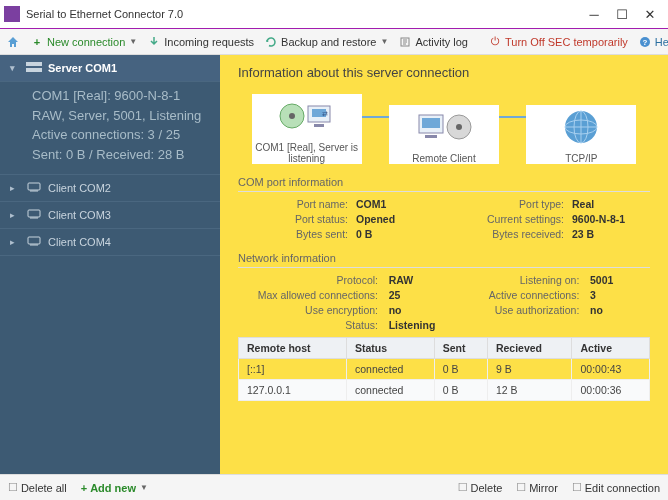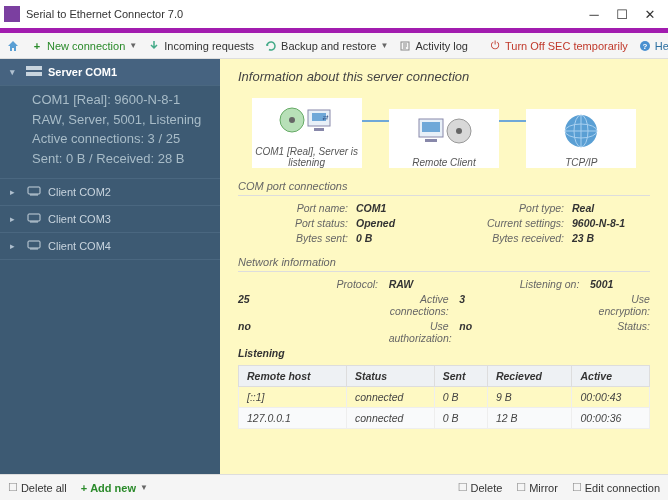--- a/index.html
+++ b/index.html
@@ -1,18 +1,18 @@
 <!DOCTYPE html>
 <html><head>
 <meta charset="utf-8">
 <style>
 * { margin: 0; padding: 0; box-sizing: border-box; font-family: "Segoe UI", Arial, sans-serif; }
 body { width: 668px; height: 500px; background: #fff; display: flex; flex-direction: column; font-size: 11px; color: #333; overflow: hidden; }
 
-.titlebar { height: 26px; background: #fff; display: flex; align-items: center; padding: 14px 4px; border-bottom: 5px solid #a21caf; }
+.titlebar { height: 26px; background: #fff; display: flex; align-items: center; padding: 14px 4px; border-bottom: 1px solid #a21caf; }
 .titlebar .app-icon { width: 16px; height: 16px; background: #7b3fa0; margin-right: 6px; }
 .titlebar .title { flex: 1; font-size: 11px; color: #333; }
 .titlebar .win-btn { width: 28px; height: 22px; display: flex; align-items: center; justify-content: center; font-size: 13px; color: #333; cursor: pointer; }
 
 .toolbar { height: 26px; background: #f5f5f5; display: flex; align-items: center; padding: 0 6px; gap: 10px; border-bottom: 1px solid #ddd; }
 .tool-btn { display: flex; align-items: center; gap: 3px; font-size: 11px; color: #333; cursor: pointer; white-space: nowrap; }
 .tool-btn .ic { width: 14px; height: 14px; display: inline-flex; align-items: center; justify-content: center; }
 .tool-btn.green { color: #2a8a2a; }
 .tool-btn.red { color: #c0392b; }
 .tool-btn.blue { color: #2a6fa0; }
@@ -21,21 +21,21 @@
 
 .main { flex: 1; display: flex; overflow: hidden; }
 
 .sidebar { width: 220px; background: #3d5a73; color: #c8d4de; display: flex; flex-direction: column; overflow-y: auto; }
 .side-item { padding: 7px 10px; display: flex; align-items: center; gap: 6px; font-size: 11px; cursor: pointer; border-bottom: 1px solid #4a6780; }
 .side-item.server { background: #466380; color: #fff; font-weight: 600; }
 .side-item .chev { width: 10px; font-size: 9px; color: #b0c0cf; }
 .side-item .ic { width: 16px; height: 12px; display: inline-flex; }
 .side-details { background: #3d5a73; padding: 4px 10px 10px 32px; font-size: 13px; line-height: 1.5; color: #a8bcc8; border-bottom: 1px solid #4a6780; }
 
-.content { flex: 1; background: #fef9c3; padding: 10px 18px; overflow-y: auto; color: #444; font-style: italic; }
+.content { flex: 1; background: #fde047; padding: 10px 18px; overflow-y: auto; color: #444; }
 .content h2 { font-size: 13px; font-weight: 400; color: #444; margin-bottom: 14px; }
 
 .diagram { display: flex; align-items: flex-end; justify-content: space-around; margin: 10px 0 6px; position: relative; }
 .diagram .node { display: flex; flex-direction: column; align-items: center; gap: 4px; font-size: 10px; color: #555; text-align: center; width: 110px; z-index: 2; background: #fff; }
 .diagram .node .icon-wrap { width: 60px; height: 44px; display: flex; align-items: center; justify-content: center; }
 .diagram .line { position: absolute; top: 22px; left: 80px; right: 80px; height: 2px; background: #6fa8d8; z-index: 1; }
 
 .section-title { font-size: 11px; color: #666; margin: 12px 0 6px; padding-bottom: 3px; border-bottom: 1px solid #ddd; }
 .info-grid { display: grid; grid-template-columns: 110px 90px 110px 80px; gap: 3px 8px; font-size: 10.5px; justify-content: space-between; }
 .info-grid .lbl { text-align: right; color: #666; }
@@ -211,21 +211,21 @@
               <ellipse cx="22" cy="22" rx="16" ry="7" fill="none" stroke="#a8d0f0" stroke-width="1"></ellipse>
               <ellipse cx="22" cy="22" rx="7" ry="16" fill="none" stroke="#a8d0f0" stroke-width="1"></ellipse>
               <line x1="6" y1="22" x2="38" y2="22" stroke="#a8d0f0"></line>
               <line x1="22" y1="6" x2="22" y2="38" stroke="#a8d0f0"></line>
             </svg>
         </div>
         <span>TCP/IP</span>
       </div>
     </div>
 
-    <div class="section-title">COM port connections</div>
+    <div class="section-title">COM port information</div>
     <div class="info-grid">
       <div class="lbl">Port name:</div>
       <div class="val">COM1</div>
       <div class="lbl">Port type:</div>
       <div class="val">Real</div>
       <div class="lbl">Port status:</div>
       <div class="val">Opened</div>
       <div class="lbl">Current settings:</div>
       <div class="val">9600-N-8-1</div>
       <div class="lbl">Bytes sent:</div>
@@ -233,20 +233,21 @@
       <div class="lbl">Bytes received:</div>
       <div class="val">23 B</div>
     </div>
 
     <div class="section-title">Network information</div>
     <div class="info-grid" style="grid-template-columns: 140px 60px 120px 60px;">
       <div class="lbl">Protocol:</div>
       <div class="val">RAW</div>
       <div class="lbl">Listening on:</div>
       <div class="val">5001</div>
+      <div class="lbl">Max allowed connections:</div>
       <div class="val">25</div>
       <div class="lbl">Active connections:</div>
       <div class="val">3</div>
       <div class="lbl">Use encryption:</div>
       <div class="val">no</div>
       <div class="lbl">Use authorization:</div>
       <div class="val">no</div>
       <div class="lbl">Status:</div>
       <div class="val">Listening</div>
     </div>

